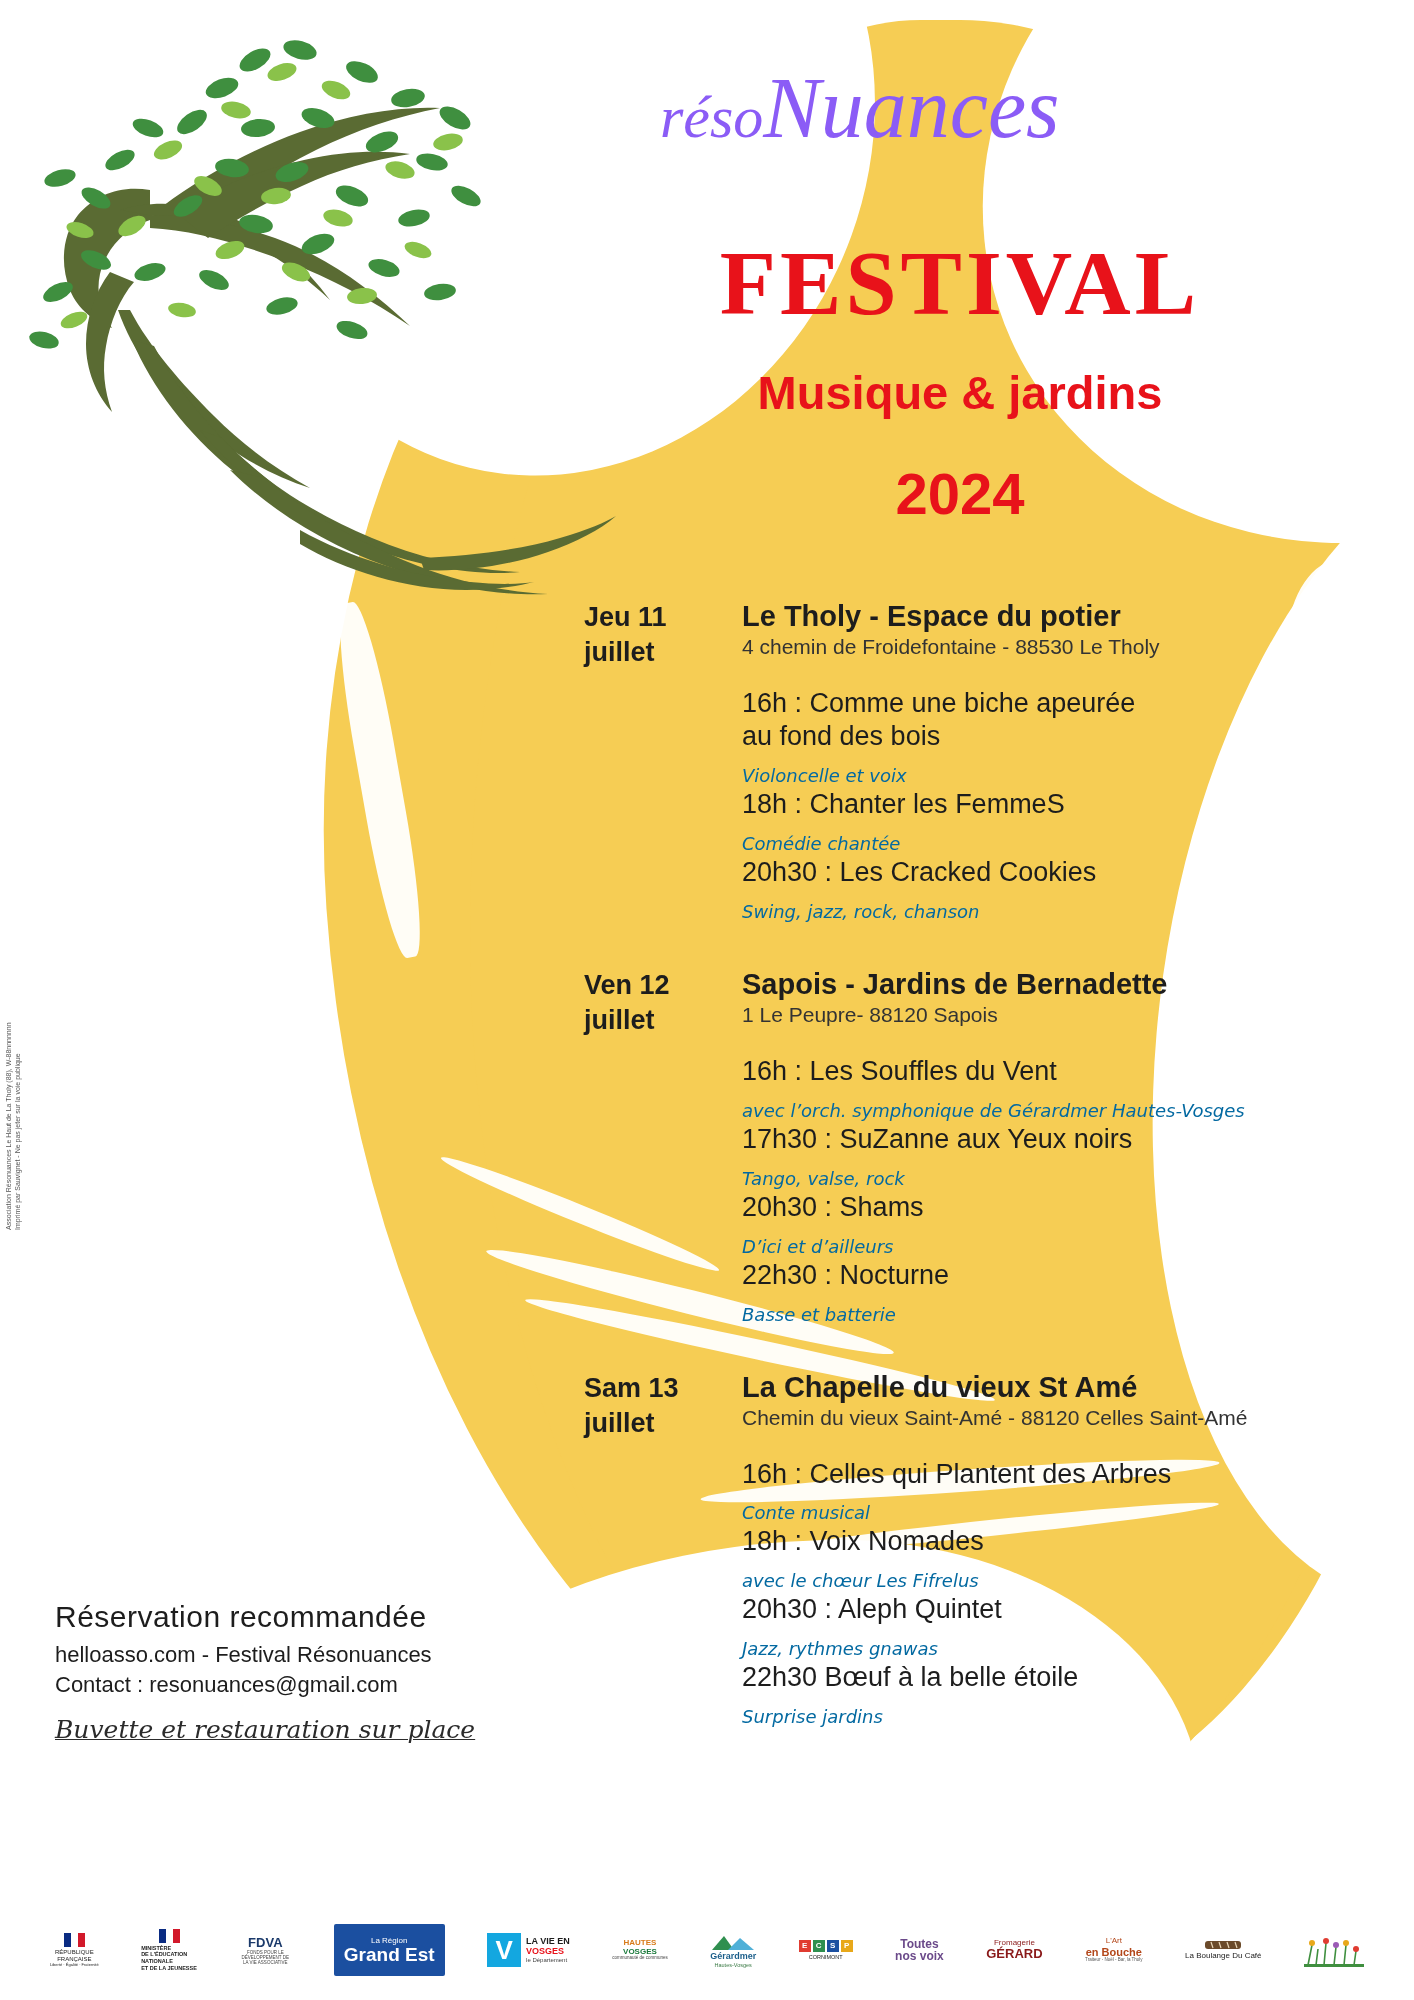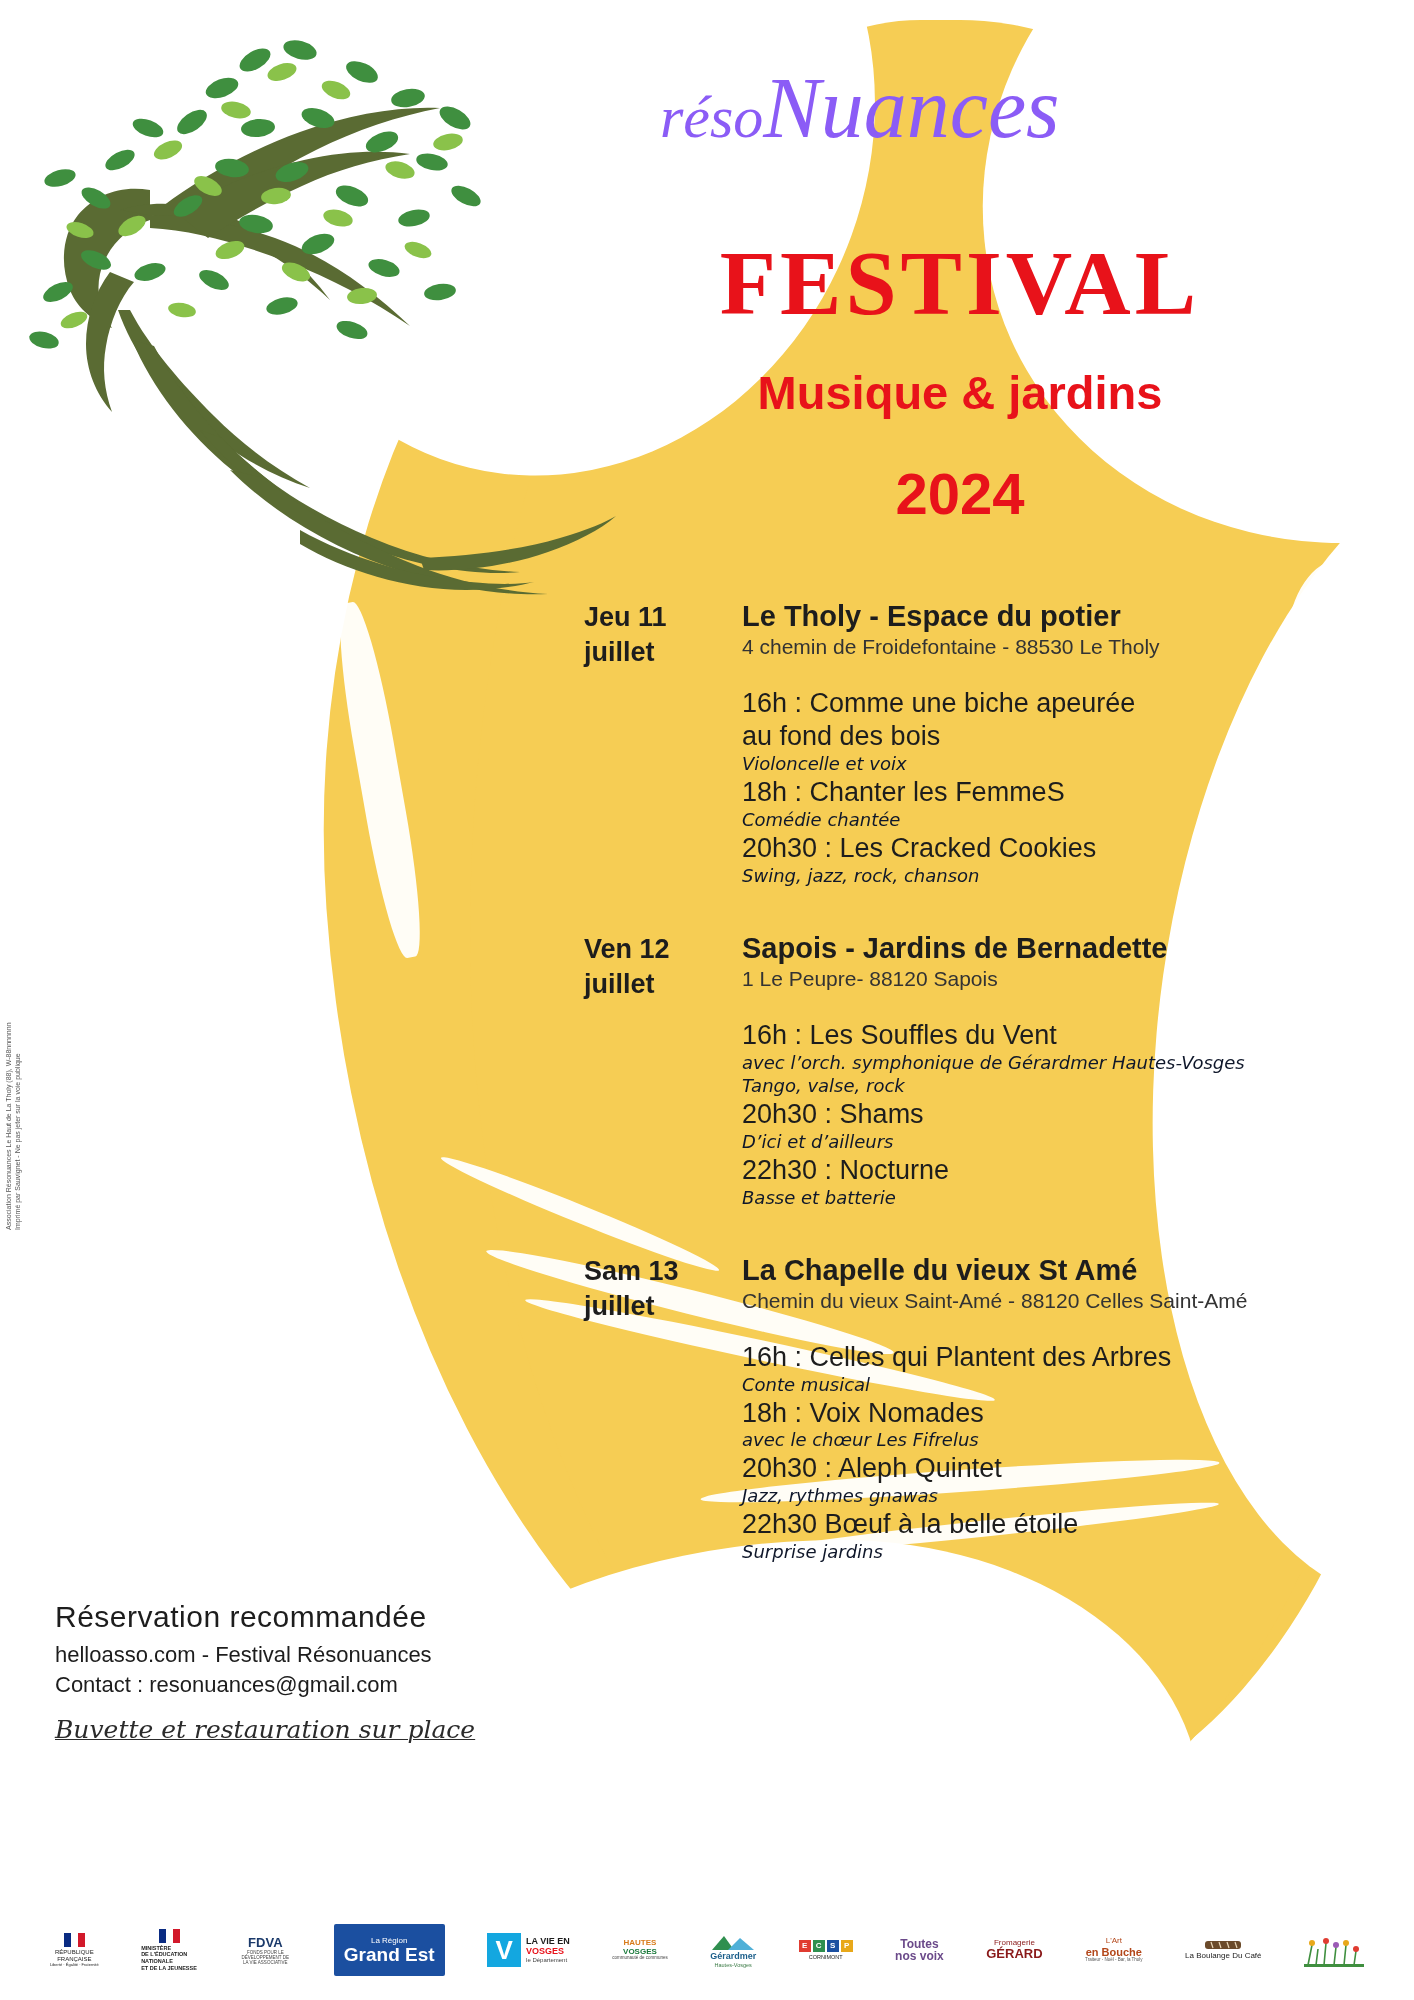--- a/index.html
+++ b/index.html
@@ -107,21 +107,21 @@
   }
   .address{
     font-size:21px;color:#333;margin:0 0 28px 0;
   }
   .act{margin:0;}
   .act-title{
     font-size:27px;color:#1d1d1d;line-height:1.22;margin:0;
   }
   .act-desc{
     font-family:"DejaVu Sans", sans-serif;
-    font-size:18px;color:#0f172a;margin:0 0 2px 0;
+    font-size:18px;color:#0369a1;margin:12px 0 2px 0;
     font-style:italic;
   }
 
   
   .reservation{position:absolute;left:55px;top:1600px;width:520px;}
   .res-title{font-size:30px;color:#1d1d1d;margin:0 0 8px 0;letter-spacing:.5px;}
   .res-line{font-size:22px;color:#1d1d1d;margin:0 0 4px 0;}
   .res-script{
     font-family:"DejaVu Serif", serif;
     font-style:italic;
@@ -309,20 +309,21 @@
       <div>juillet</div>
     </div>
     <div class="day-body">
       <p class="venue">Sapois - Jardins de Bernadette</p>
       <p class="address">1 Le Peupre- 88120 Sapois</p>
       <div class="act">
         <p class="act-title">16h : Les Souffles du Vent</p>
         <p class="act-desc">avec l’orch. symphonique de Gérardmer Hautes-Vosges</p>
       </div>
       <div class="act">
+        <p class="act-title">17h30 : SuZanne aux Yeux noirs</p>
         <p class="act-desc">Tango, valse, rock</p>
       </div>
       <div class="act">
         <p class="act-title">20h30 : Shams</p>
         <p class="act-desc">D’ici et d’ailleurs</p>
       </div>
       <div class="act">
         <p class="act-title">22h30 : Nocturne</p>
         <p class="act-desc">Basse et batterie</p>
       </div>

